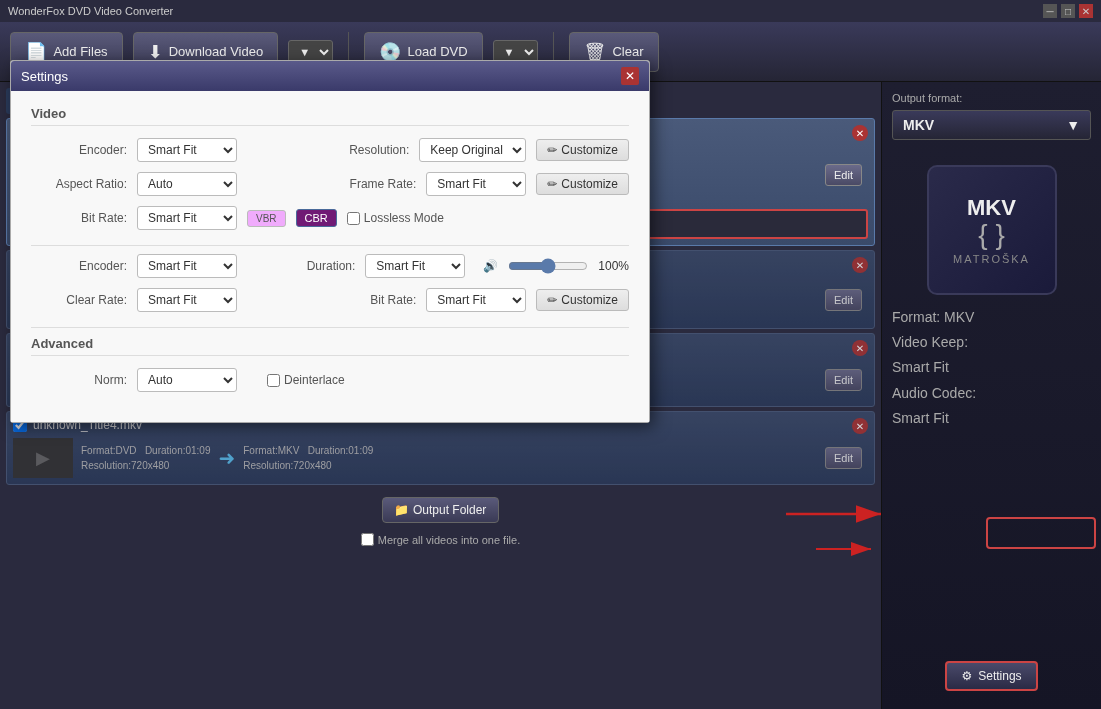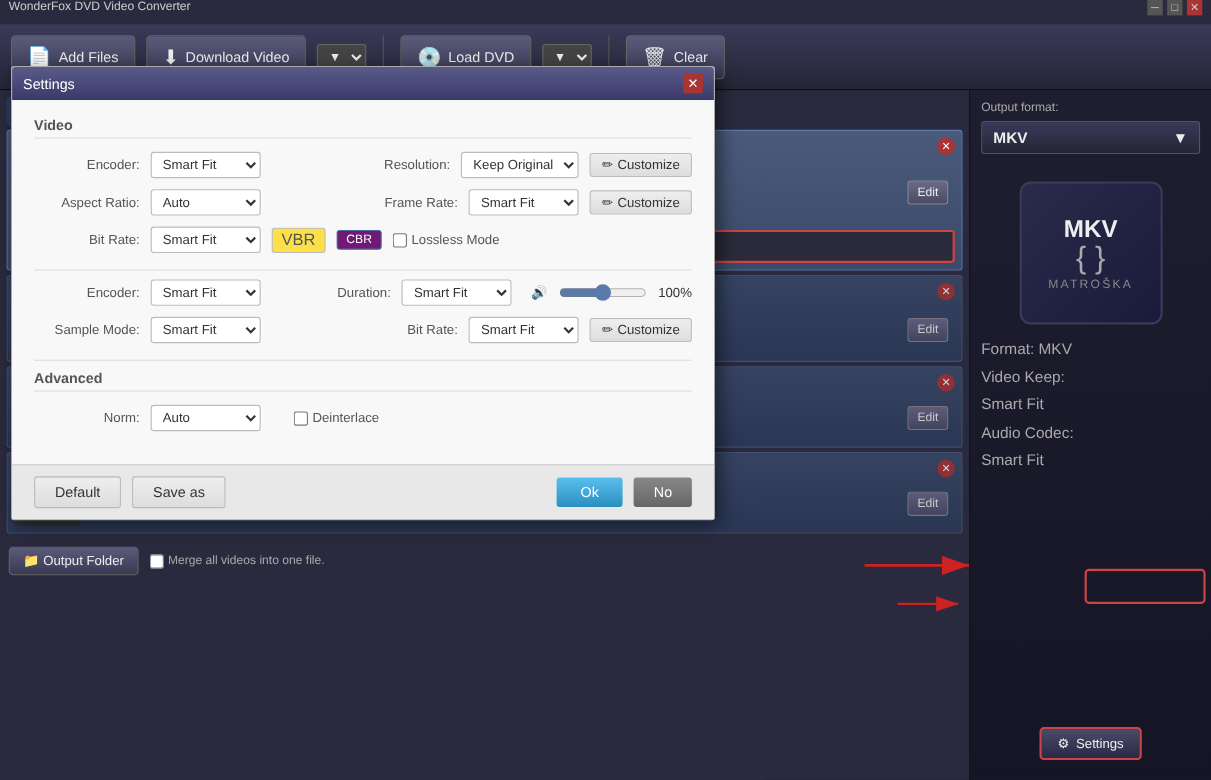--- a/index.html
+++ b/index.html
@@ -3,20 +3,21 @@
   <meta charset="utf-8">
   <style>
     * { margin: 0; padding: 0; box-sizing: border-box; }
     body { width: 1101px; height: 709px; overflow: hidden; font-family: Arial, sans-serif; font-size: 12px; background: #1a1a2e; }
 
     
     .title-bar {
       background: #2a2a3e;
       height: 22px;
       display: flex;
+      align-items: center;
       padding: 0 8px;
       color: #ccc;
       font-size: 11px;
     }
     .title-bar-controls {
       margin-left: auto;
       display: flex;
       gap: 4px;
     }
     .title-btn {
@@ -372,26 +373,26 @@
       background: linear-gradient(to bottom, #eee, #ddd);
       border: 1px solid #bbb;
       border-radius: 3px;
       padding: 3px 10px;
       cursor: pointer;
       font-size: 12px;
       color: #333;
       display: flex; align-items: center; gap: 4px;
     }
     .vbr-btn {
-      background: #fde047;
+      background: #f0abfc;
       border: 1px solid #bbb;
       border-radius: 3px;
       padding: 2px 8px;
       cursor: pointer;
-      font-size: 15px;
+      font-size: 10px;
       color: #555;
     }
     .cbr-btn {
       background: #701a75;
       border: 1px solid #4a6a9a;
       border-radius: 3px;
       padding: 2px 8px;
       cursor: pointer;
       font-size: 11px;
       color: #fff;
@@ -635,21 +636,21 @@
         </div>
         <div class="arrow-icon">➜</div>
         <div class="file-output">
           <div>Format:MKV &nbsp; Duration:01:09</div>
           <div>Resolution:720x480</div>
         </div>
         <button class="edit-btn" style="position:relative; transform:none; margin-left:auto;">Edit</button>
       </div>
     </div>
 
-    <div style="display:flex; align-items:center; gap:10px; padding: 8px; margin-top:4px;">
+    <div style="display:flex; align-items:center; gap:10px; padding: 8px; margin-top:4px;flex-direction:column;">
       <button style="background:linear-gradient(to bottom,#5a5a7a,#3a3a55);border:1px solid #666;border-radius:4px;color:#eee;padding:5px 12px;cursor:pointer;font-size:12px;">📁 Output Folder</button>
       <label style="display:flex;align-items:center;gap:4px;color:#aaa;font-size:11px;">
         <input type="checkbox" style="">
         <span>Merge all videos into one file.</span>
       </label>
     </div>
   </div>
 
   <div class="output-panel">
     <span class="output-label">Output format:</span>
@@ -761,21 +762,21 @@
           <span class="settings-label">Duration:</span>
           <select class="settings-select">
             <option>Smart Fit</option>
           </select>
           <span style="margin-left:8px; color:#555;">🔊</span>
           <input type="range" class="volume-slider" min="0" max="200" value="100" style="">
           <span style="color:#333; font-size:12px;">100%</span>
         </div>
 
         <div class="settings-row">
-          <span class="settings-label">Sample Mode:</span>
+          <span class="settings-label">Clear Rate:</span>
           <select class="settings-select">
             <option>Smart Fit</option>
           </select>
           <span style="flex:1;"></span>
           <span class="settings-label">Bit Rate:</span>
           <select class="settings-select">
             <option>Smart Fit</option>
           </select>
           <button class="settings-customize">
             <span>✏</span>
@@ -795,26 +796,20 @@
             <option>Auto</option>
           </select>
           <label class="lossless-label" style="margin-left:20px;">
             <input type="checkbox" style="">
             <span>Deinterlace</span>
           </label>
         </div>
       </div>
     </div>
 
-    <div class="settings-footer">
-      <button class="footer-btn-default">Default</button>
-      <button class="footer-btn-save">Save as</button>
-      <button class="footer-btn-ok">Ok</button>
-      <button class="footer-btn-no">No</button>
-    </div>
 
   </div>
 
   <svg style="position:absolute; right:200px; bottom:175px; width:120px; height:40px; pointer-events:none;">
     <defs>
       <marker id="arrowhead2" markerWidth="10" markerHeight="7" refX="10" refY="3.5" orient="auto">
         <polygon points="0 0, 10 3.5, 0 7" fill="#cc2222"></polygon>
       </marker>
     </defs>
     <line x1="5" y1="20" x2="100" y2="20" stroke="#cc2222" stroke-width="2.5" marker-end="url(#arrowhead2)"></line>

